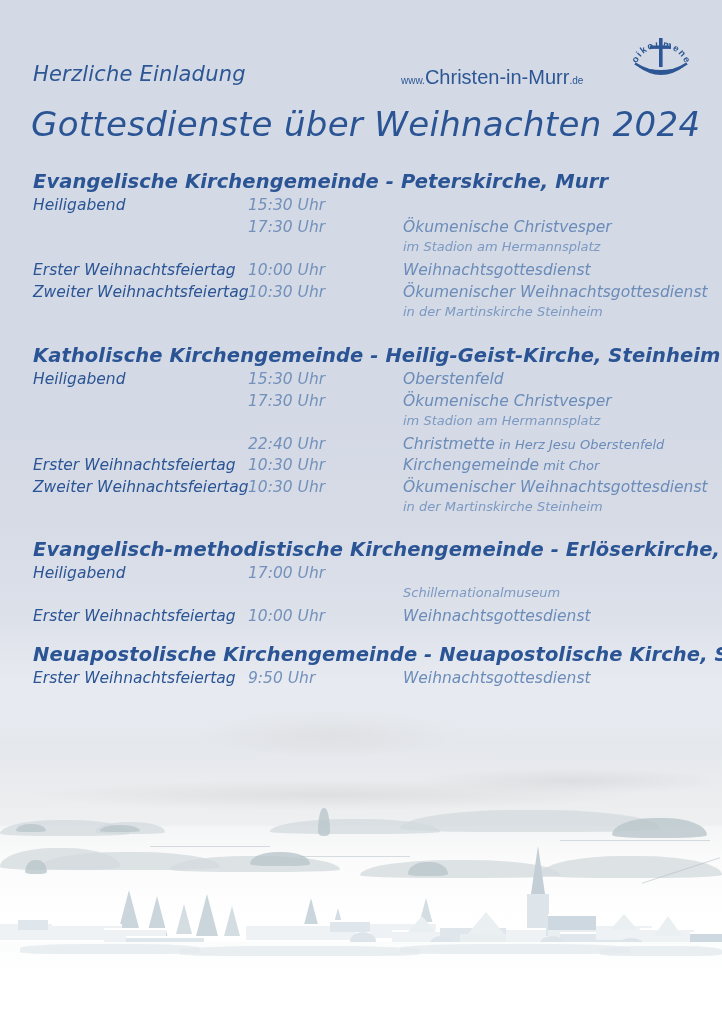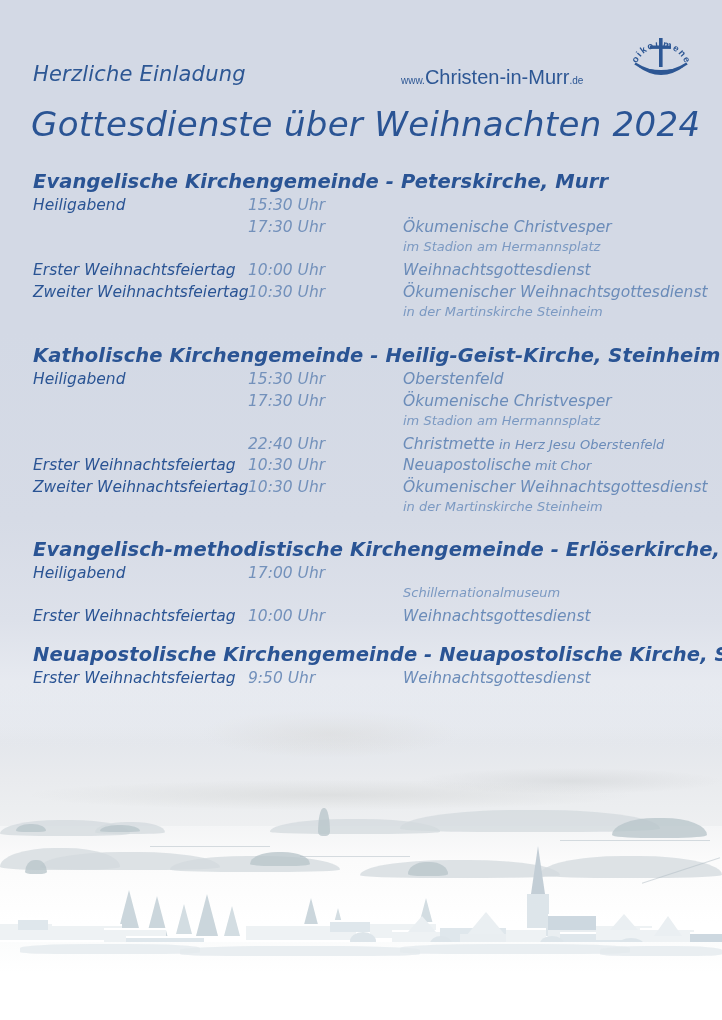--- a/index.html
+++ b/index.html
@@ -404,21 +404,21 @@
         <span class="subline hand">im Stadion am Hermannsplatz</span>
       </div>
       <div class="row" style="top:91px;">
         <span class="day hand"></span>
         <span class="time hand">22:40 Uhr</span>
         <span class="event hand"><span>Christmette</span><span class="sub"> in Herz Jesu Oberstenfeld</span></span>
       </div>
       <div class="row" style="top:112px;">
         <span class="day hand">Erster Weihnachtsfeiertag</span>
         <span class="time hand">10:30 Uhr</span>
-        <span class="event hand"><span>Neuapostolische</span><span class="sub"> mit Chor</span></span>
+        <span class="event hand"><span>Kirchengemeinde</span><span class="sub"> mit Chor</span></span>
       </div>
       <div class="row" style="top:134px;">
         <span class="day hand">Zweiter Weihnachtsfeiertag</span>
         <span class="time hand">10:30 Uhr</span>
         <span class="event hand">Ökumenischer Weihnachtsgottesdienst</span>
       </div>
       <div class="row" style="top:155px;">
         <span class="subline hand">in der Martinskirche Steinheim</span>
       </div>
     </div>

